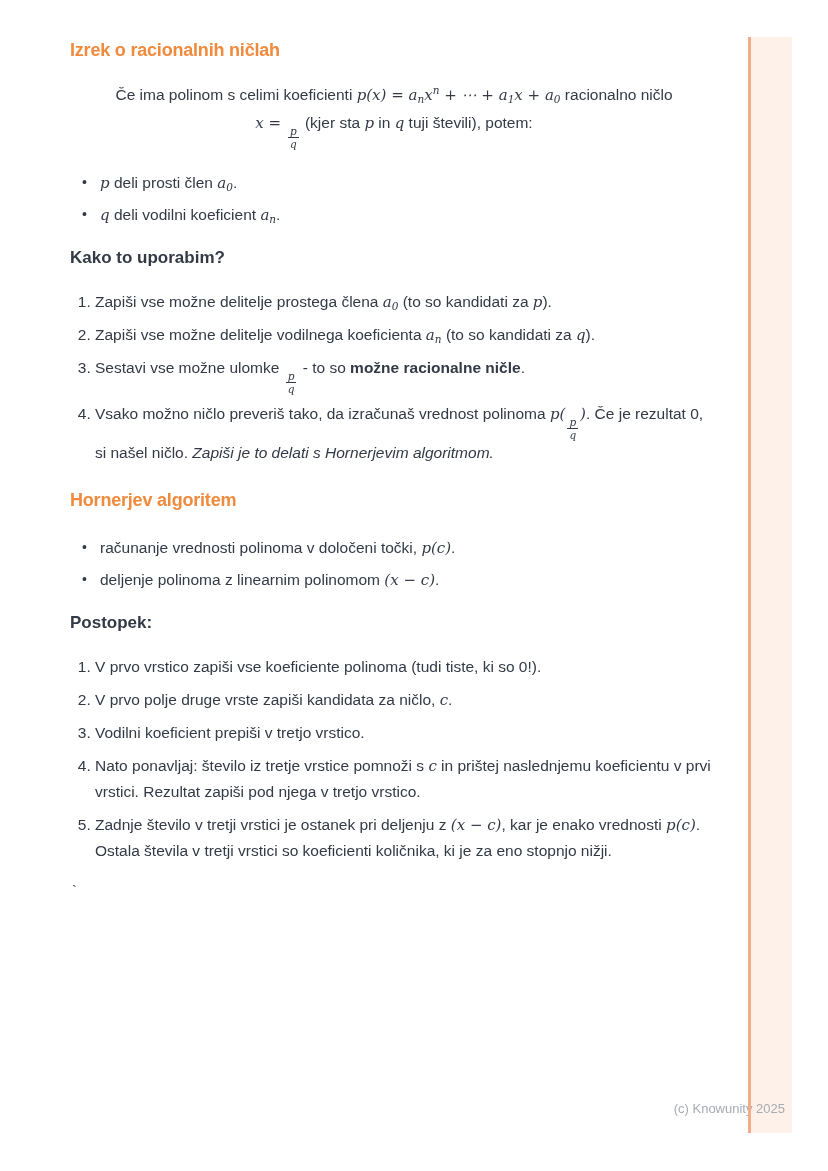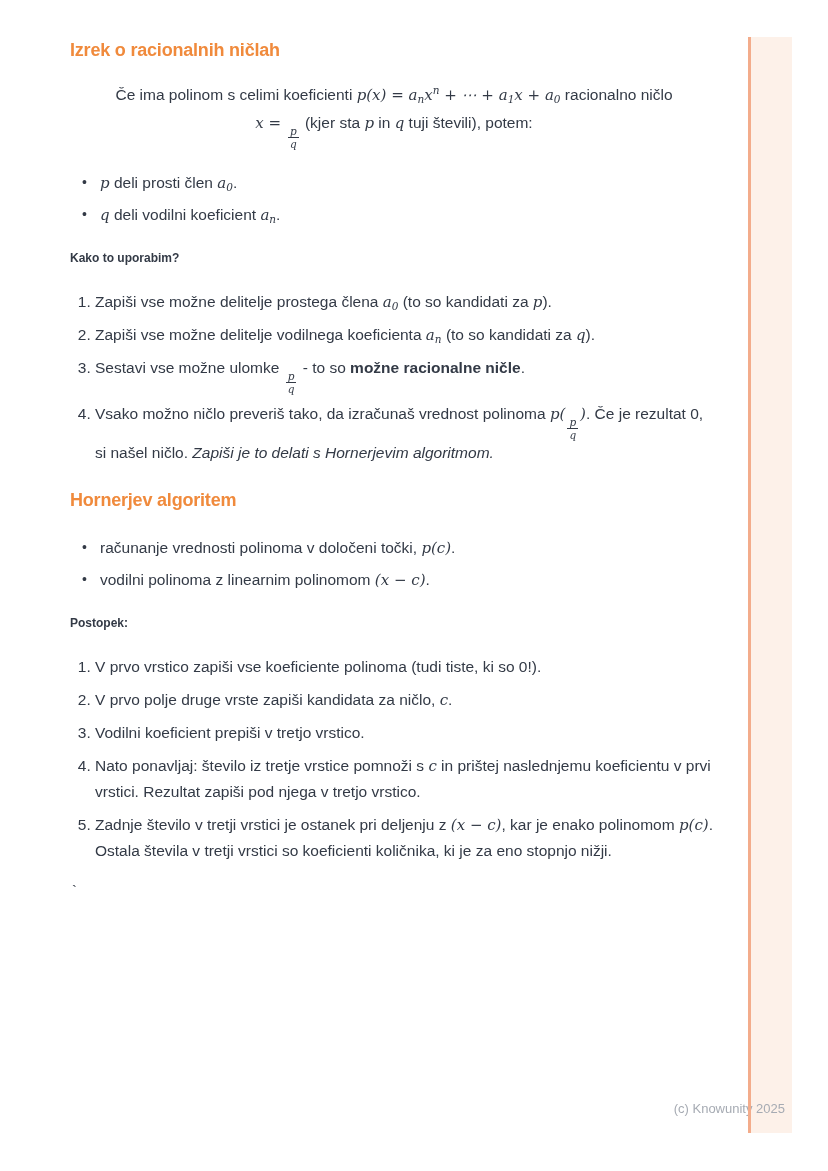--- a/index.html
+++ b/index.html
@@ -22,21 +22,21 @@
   }
   h1{
     font-family:"Liberation Sans",sans-serif;
     font-size:18px;line-height:28px;font-weight:700;
     color:var(--accent_orange);
     margin:0 0 17px 0;letter-spacing:-0.2px;
   }
   h1.second{margin-top:20px;}
   p.intro{margin:0;line-height:27px;text-align:center;}
   p.plain{margin:0;}
-  h3.subhead{font-size:12px;font-weight:700;margin:17px 0 15px 0;}
+  h3.subhead{font-size:17px;font-weight:700;margin:17px 0 15px 0;}
   ul.bullets{
     list-style:none;margin:21px 0 0 0;padding:0 0 0 30px;
   }
   ul.bullets li{position:relative;margin-bottom:6px;}
   ul.bullets li .marker{
     position:absolute;left:-18px;top:-1px;font-size:14px;
   }
   ol.steps{
     margin:18px 0 0 0;padding:0 0 0 25px;
   }
@@ -103,31 +103,31 @@
           <span class="fn">p</span>
           <span class="fd">q</span>
         </span><span class="math">)</span><span>. Če je rezultat 0, si našel ničlo. </span><span class="italic">Zapiši je to delati s Hornerjevim algoritmom.</span></li>
   </ol>
 
   <h1 class="second">Hornerjev algoritem</h1>
 
 
   <ul class="bullets">
     <li><span class="marker">•</span><span><span>računanje vrednosti polinoma v določeni točki, </span><span class="math">p(c)</span><span>.</span></span></li>
-    <li><span class="marker">•</span><span><span>vodilni polinoma z linearnim polinomom </span><span class="math">(x − c)</span><span>.</span></span></li>
+    <li><span class="marker">•</span><span><span>deljenje polinoma z linearnim polinomom </span><span class="math">(x − c)</span><span>.</span></span></li>
   </ul>
 
   <h3 class="subhead">Postopek:</h3>
 
   <ol class="steps">
     <li><span>V prvo vrstico zapiši vse koeficiente polinoma (tudi tiste, ki so 0!).</span></li>
     <li><span>V prvo polje druge vrste zapiši kandidata za ničlo, </span><span class="math">c</span><span>.</span></li>
     <li><span>Vodilni koeficient prepiši v tretjo vrstico.</span></li>
     <li><span>Nato ponavljaj: število iz tretje vrstice pomnoži s </span><span class="math">c</span><span> in prištej naslednjemu koeficientu v prvi vrstici. Rezultat zapiši pod njega v tretjo vrstico.</span></li>
-    <li><span>Zadnje število v tretji vrstici je ostanek pri deljenju z </span><span class="math">(x − c)</span><span>, kar je enako polinomom </span><span class="math">p(c)</span><span>. Ostala števila v tretji vrstici so koeficienti količnika, ki je za eno stopnjo nižji.</span></li>
+    <li><span>Zadnje število v tretji vrstici je ostanek pri deljenju z </span><span class="math">(x − c)</span><span>, kar je enako vrednosti </span><span class="math">p(c)</span><span>. Ostala števila v tretji vrstici so koeficienti količnika, ki je za eno stopnjo nižji.</span></li>
   </ol>
 
   <span class="stray">`</span>
 
 </div>
 
 <div class="stripe"></div>
 <div class="stripe-border"></div>
 <div class="footer">(c) Knowunity 2025</div>
 

